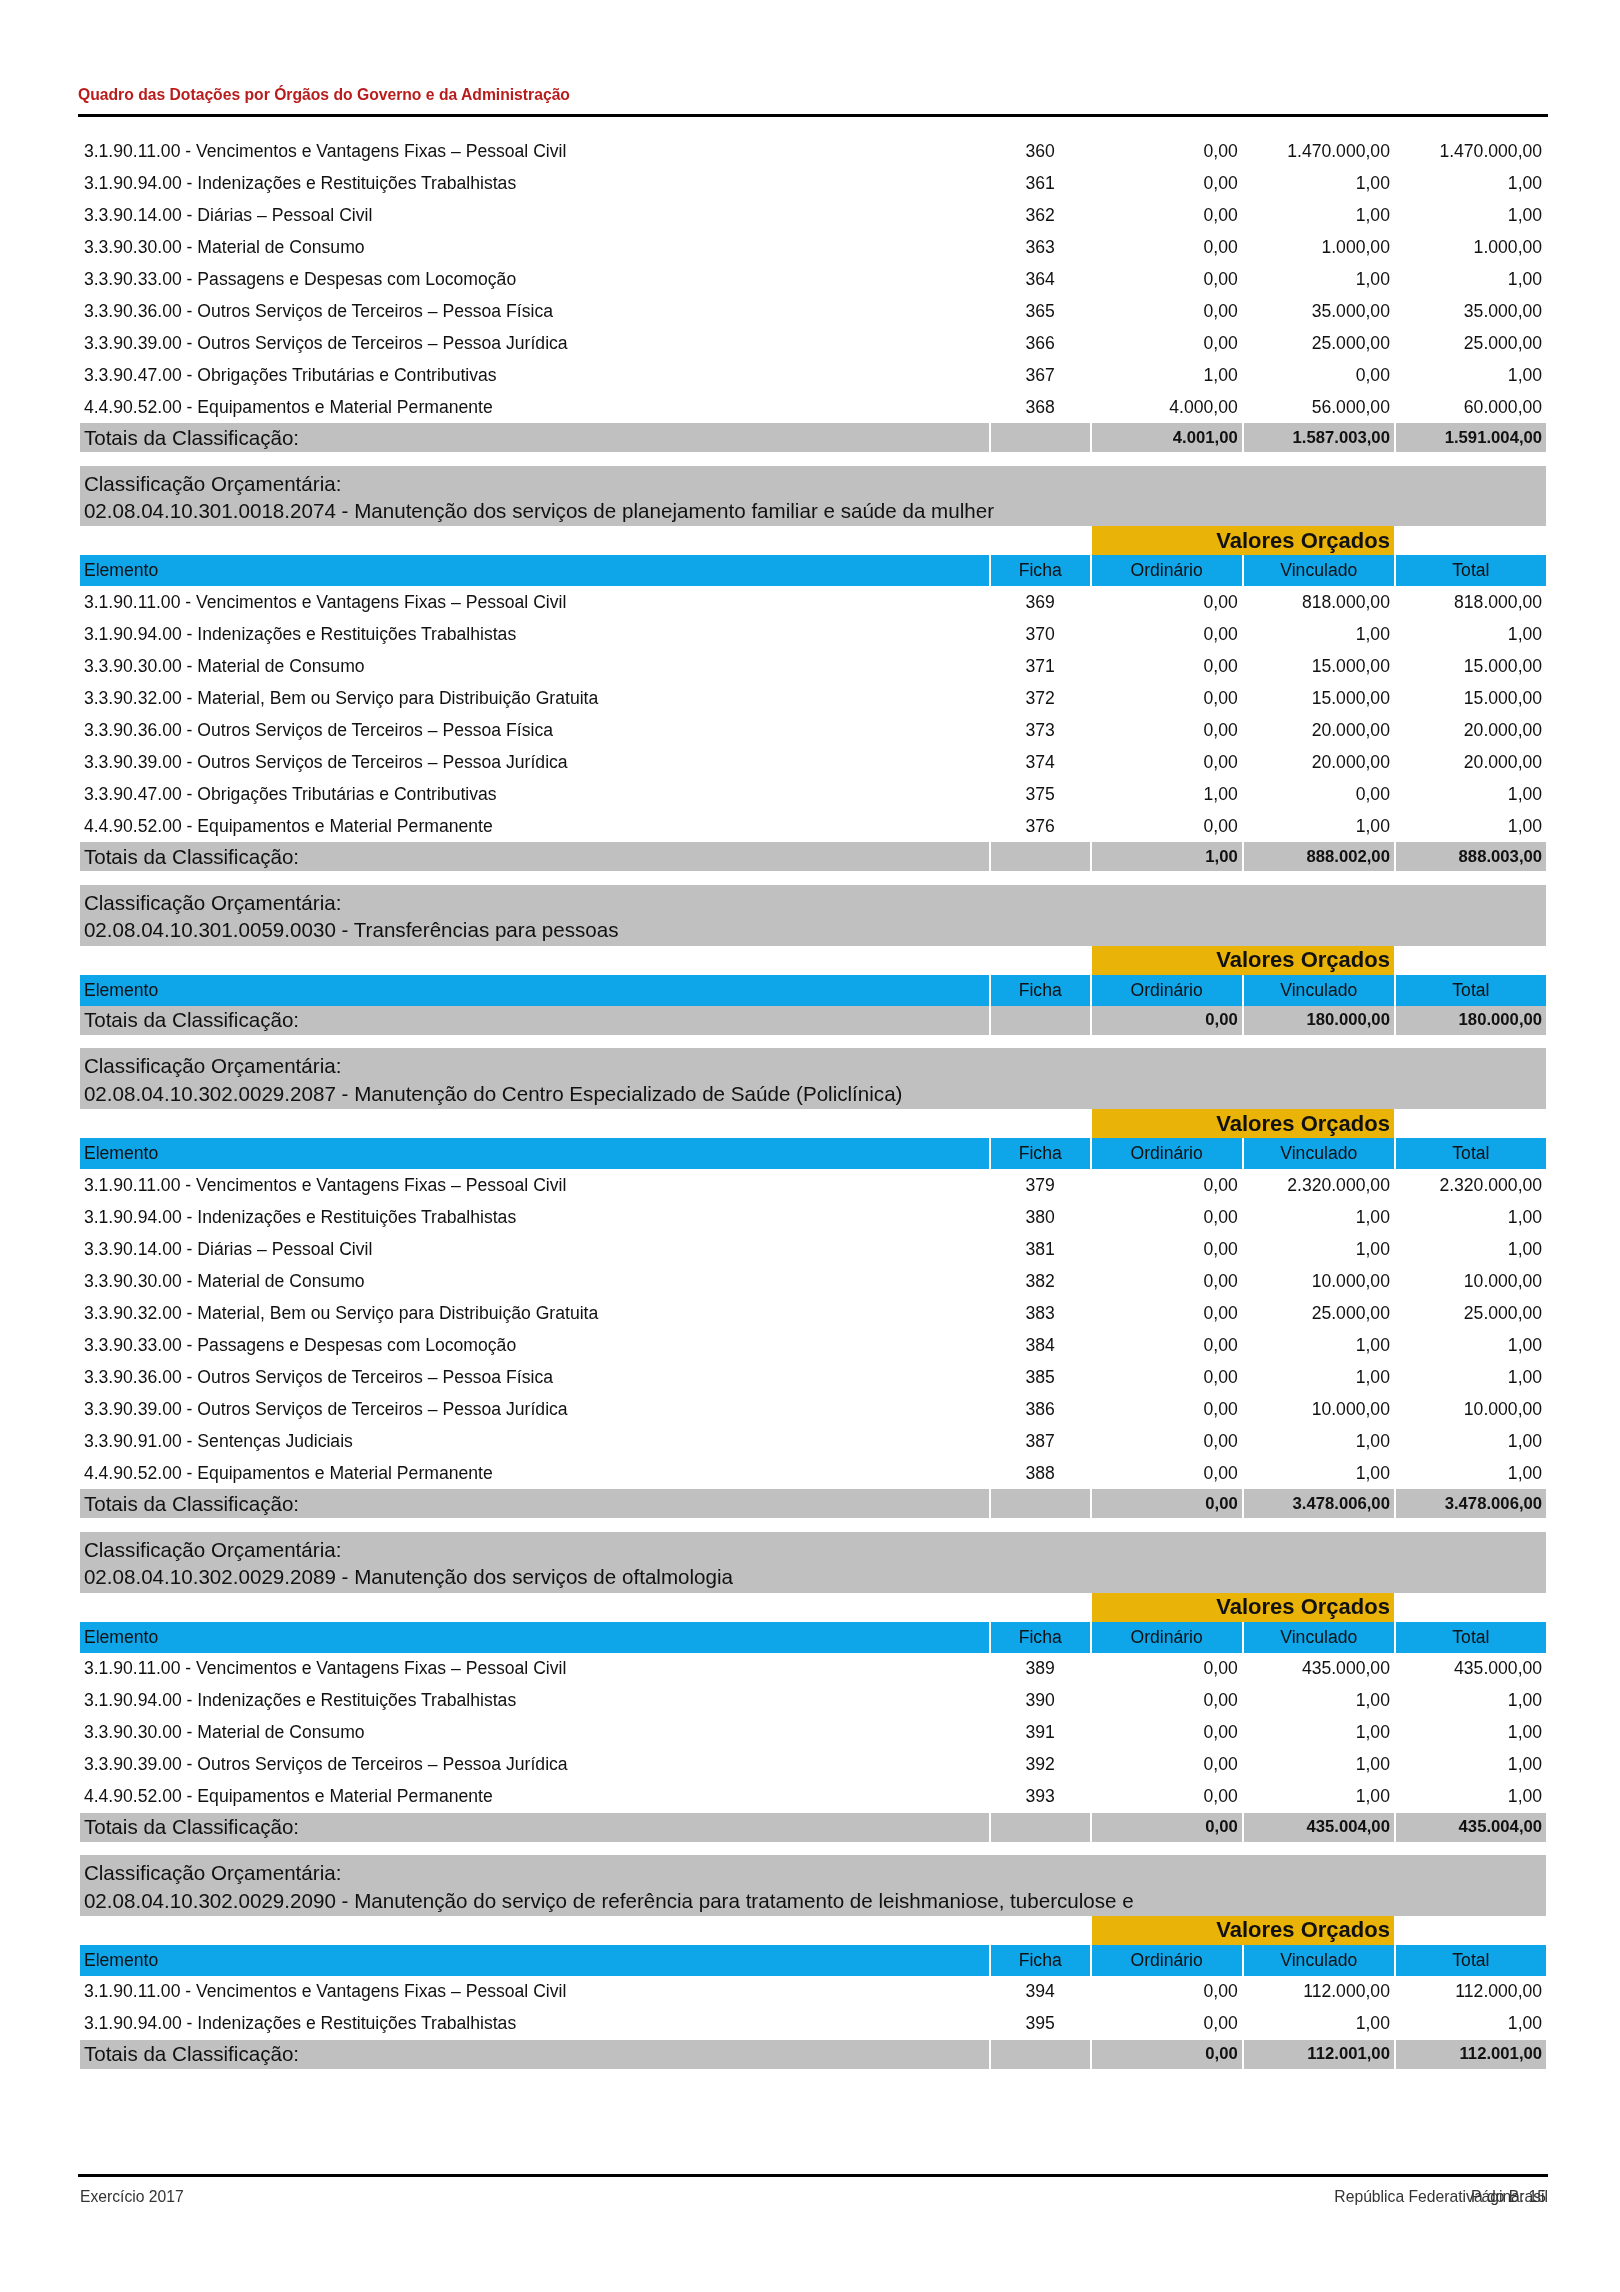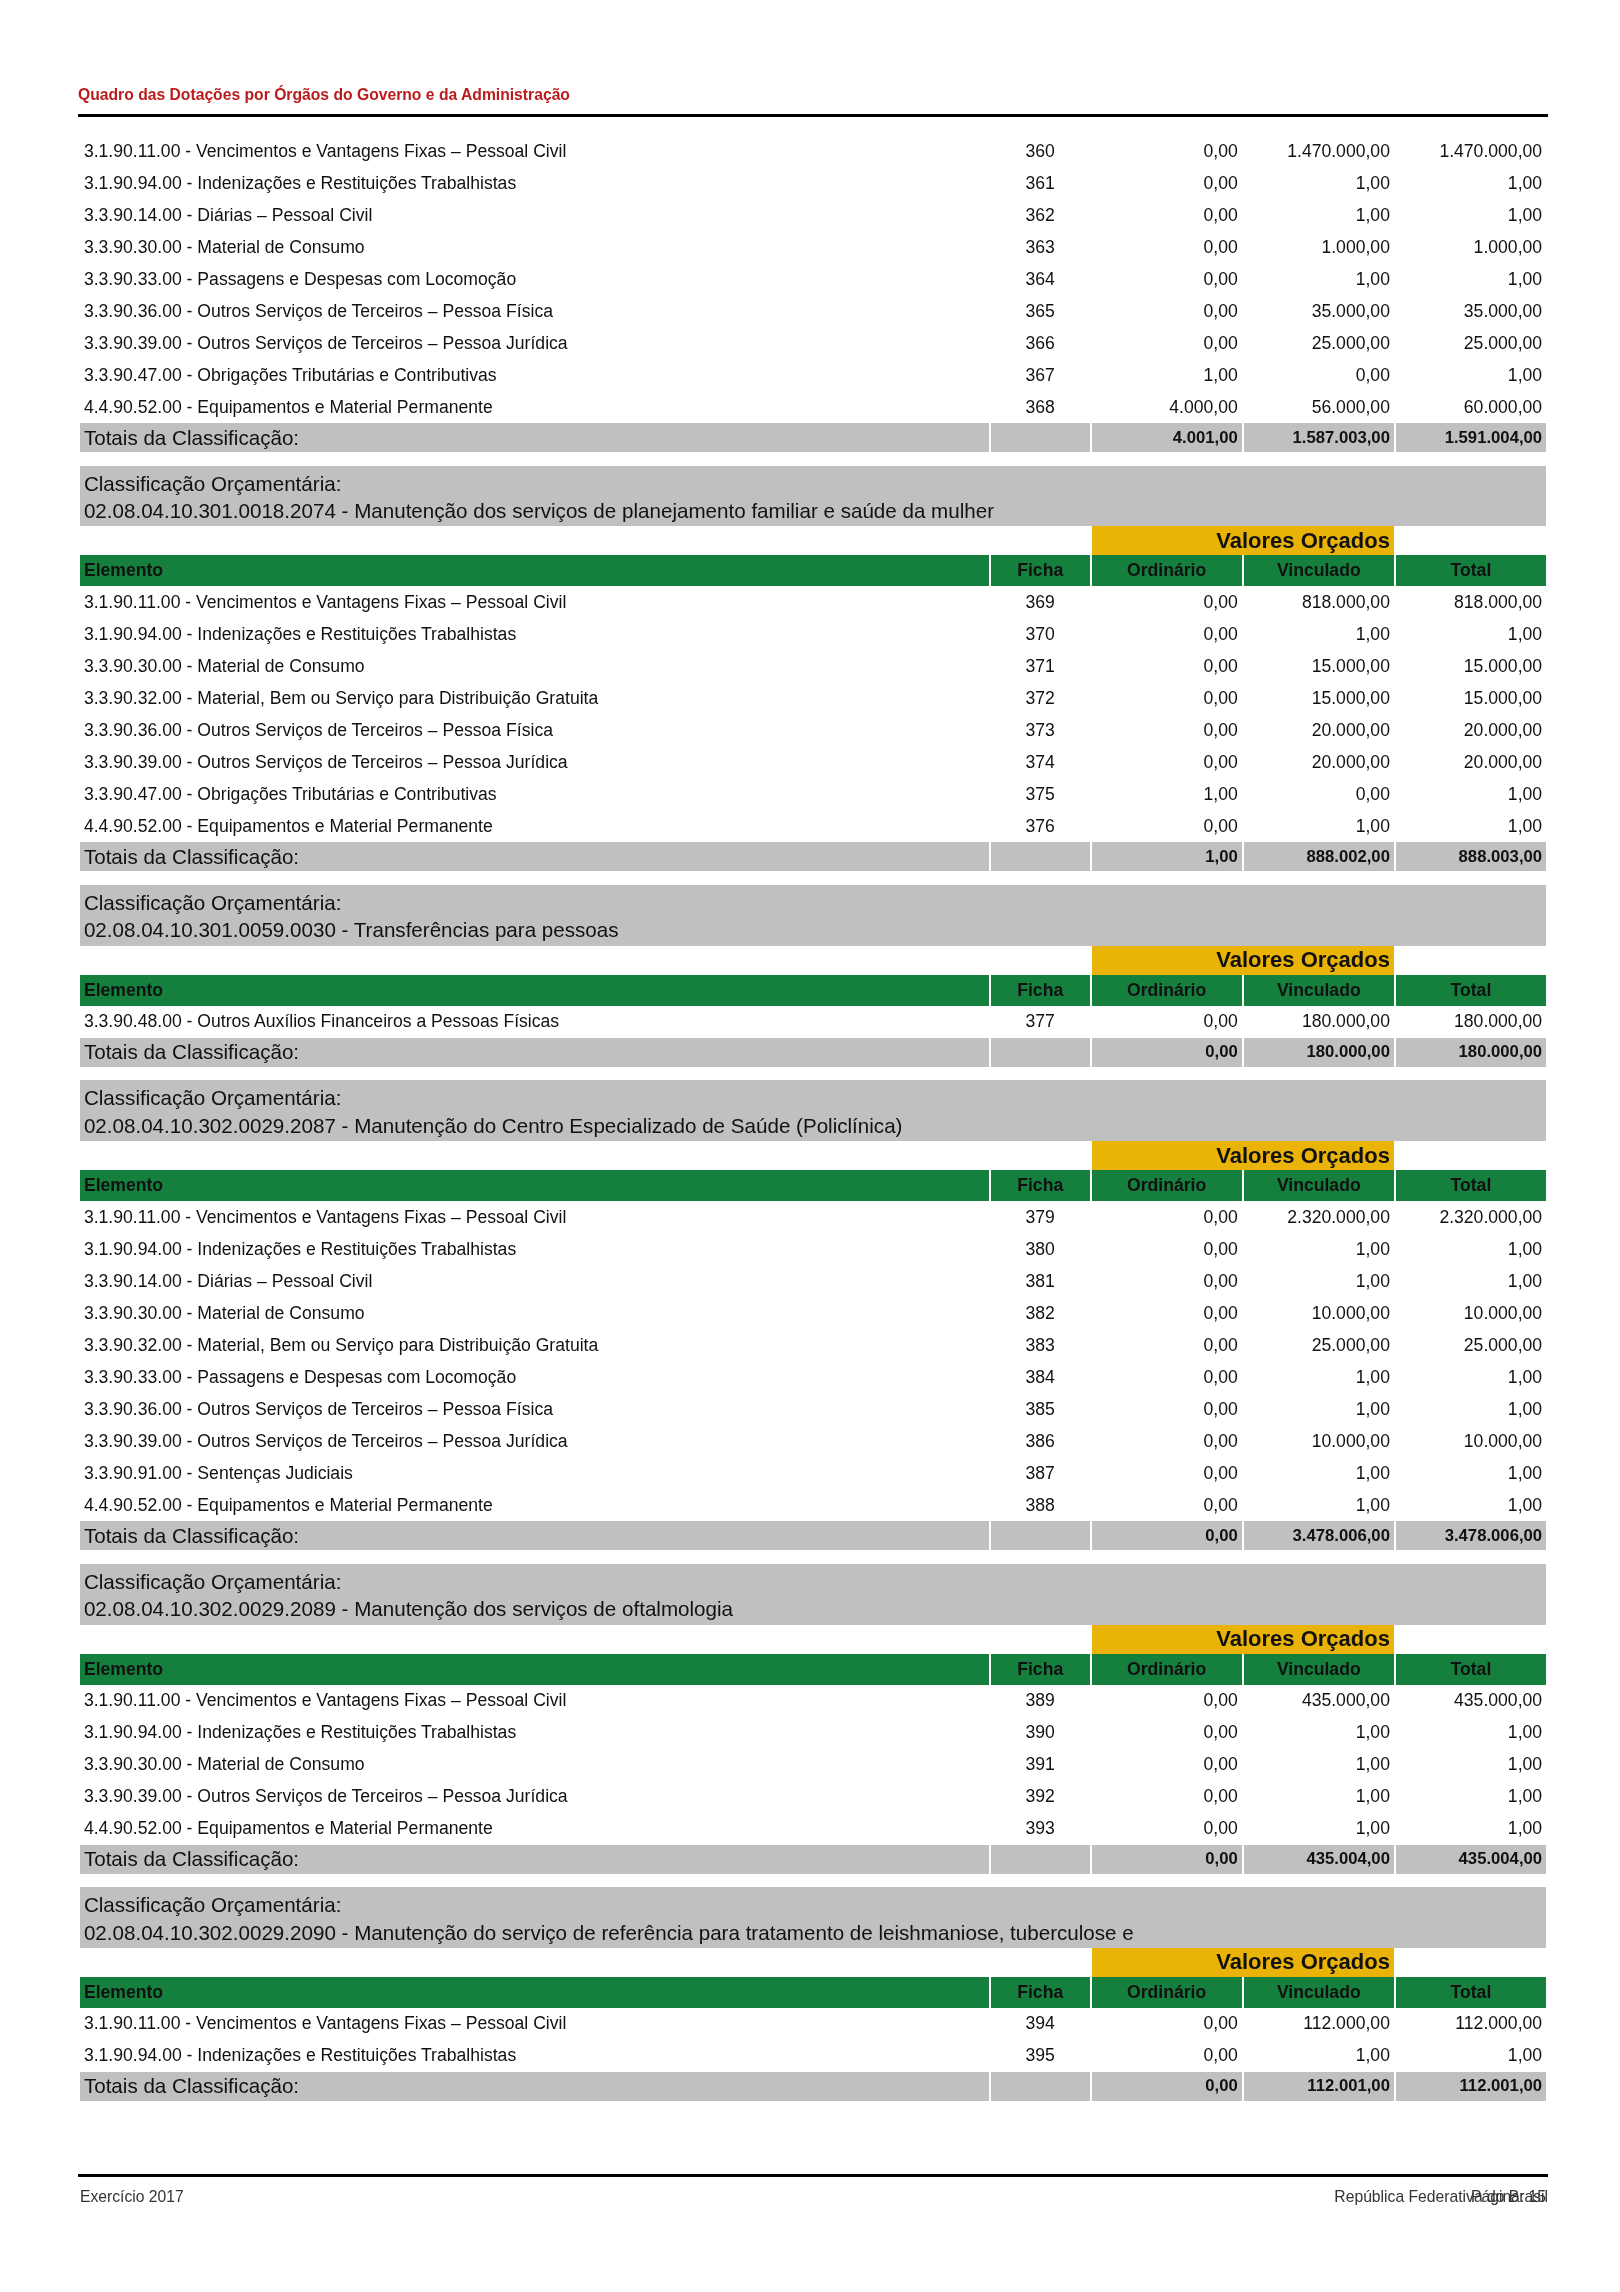--- a/index.html
+++ b/index.html
@@ -18,21 +18,21 @@
   tr.data-row td { height: 32px; }
   tr.data-row td.elem { padding-left: 3.9px; }
   td.num { text-align: right; }
   td.ficha { text-align: center; }
   tr.totals td { background: #c0c0c0; height: 29px; font-weight: bold; font-size: 16.7px; }
   tr.totals td.label { font-size: 20.6px; font-weight: normal; color: #111; }
   tr.class-head td { background: #c0c0c0; font-size: 20.6px; line-height: 27.4px; padding-top: 3.9px; padding-bottom: 2px; margin-left: 35px; }
   tr.spacer td { height: 13.7px; }
   tr.vo-row td { height: 29px; }
   tr.vo-row td.vo { background: #eab308; text-align: right; font-weight: bold; font-size: 22px; }
-  tr.col-head td { background: #15803d; height: 31px; font-weight: bold; font-size: 17.6px; margin-top: 8px; }
+  tr.col-head td { background: #0ea5e9; height: 31px; font-weight: normal; font-size: 17.6px; margin-top: 8px; }
   tr.col-head td.center { text-align: center; }
   .doc-footer-rule { position: absolute; top: 2174px; left: 0; width: 1470px; height: 2.9px; background: #000; }
   .doc-footer { position: absolute; top: 2188px; left: 0; width: 1470px; font-size: 15.7px; color: #333; }
   .doc-footer .left { position: absolute; left: 2px; }
   .doc-footer .center { position: absolute; left: 0; width: 1470px; text-align: right; }
   .doc-footer .right { position: absolute; right: 2px; }
 </style>
 </head>
 <body>
 
@@ -220,27 +220,20 @@
             <td class="vo" colspan="2">Valores Orçados</td>
             <td></td>
           </tr>
           <tr class="col-head">
             <td>Elemento</td>
             <td class="center">Ficha</td>
             <td class="center">Ordinário</td>
             <td class="center">Vinculado</td>
             <td class="center">Total</td>
           </tr>
-          <tr class="data-row">
-            <td class="elem">3.3.90.48.00 - Outros Auxílios Financeiros a Pessoas Físicas</td>
-            <td class="ficha">377</td>
-            <td class="num">0,00</td>
-            <td class="num">180.000,00</td>
-            <td class="num">180.000,00</td>
-          </tr>
           <tr class="totals">
             <td class="label">Totais da Classificação:</td>
             <td></td>
             <td class="num">0,00</td>
             <td class="num">180.000,00</td>
             <td class="num">180.000,00</td>
           </tr>
           <tr class="spacer">
             <td colspan="5"></td>
           </tr>

